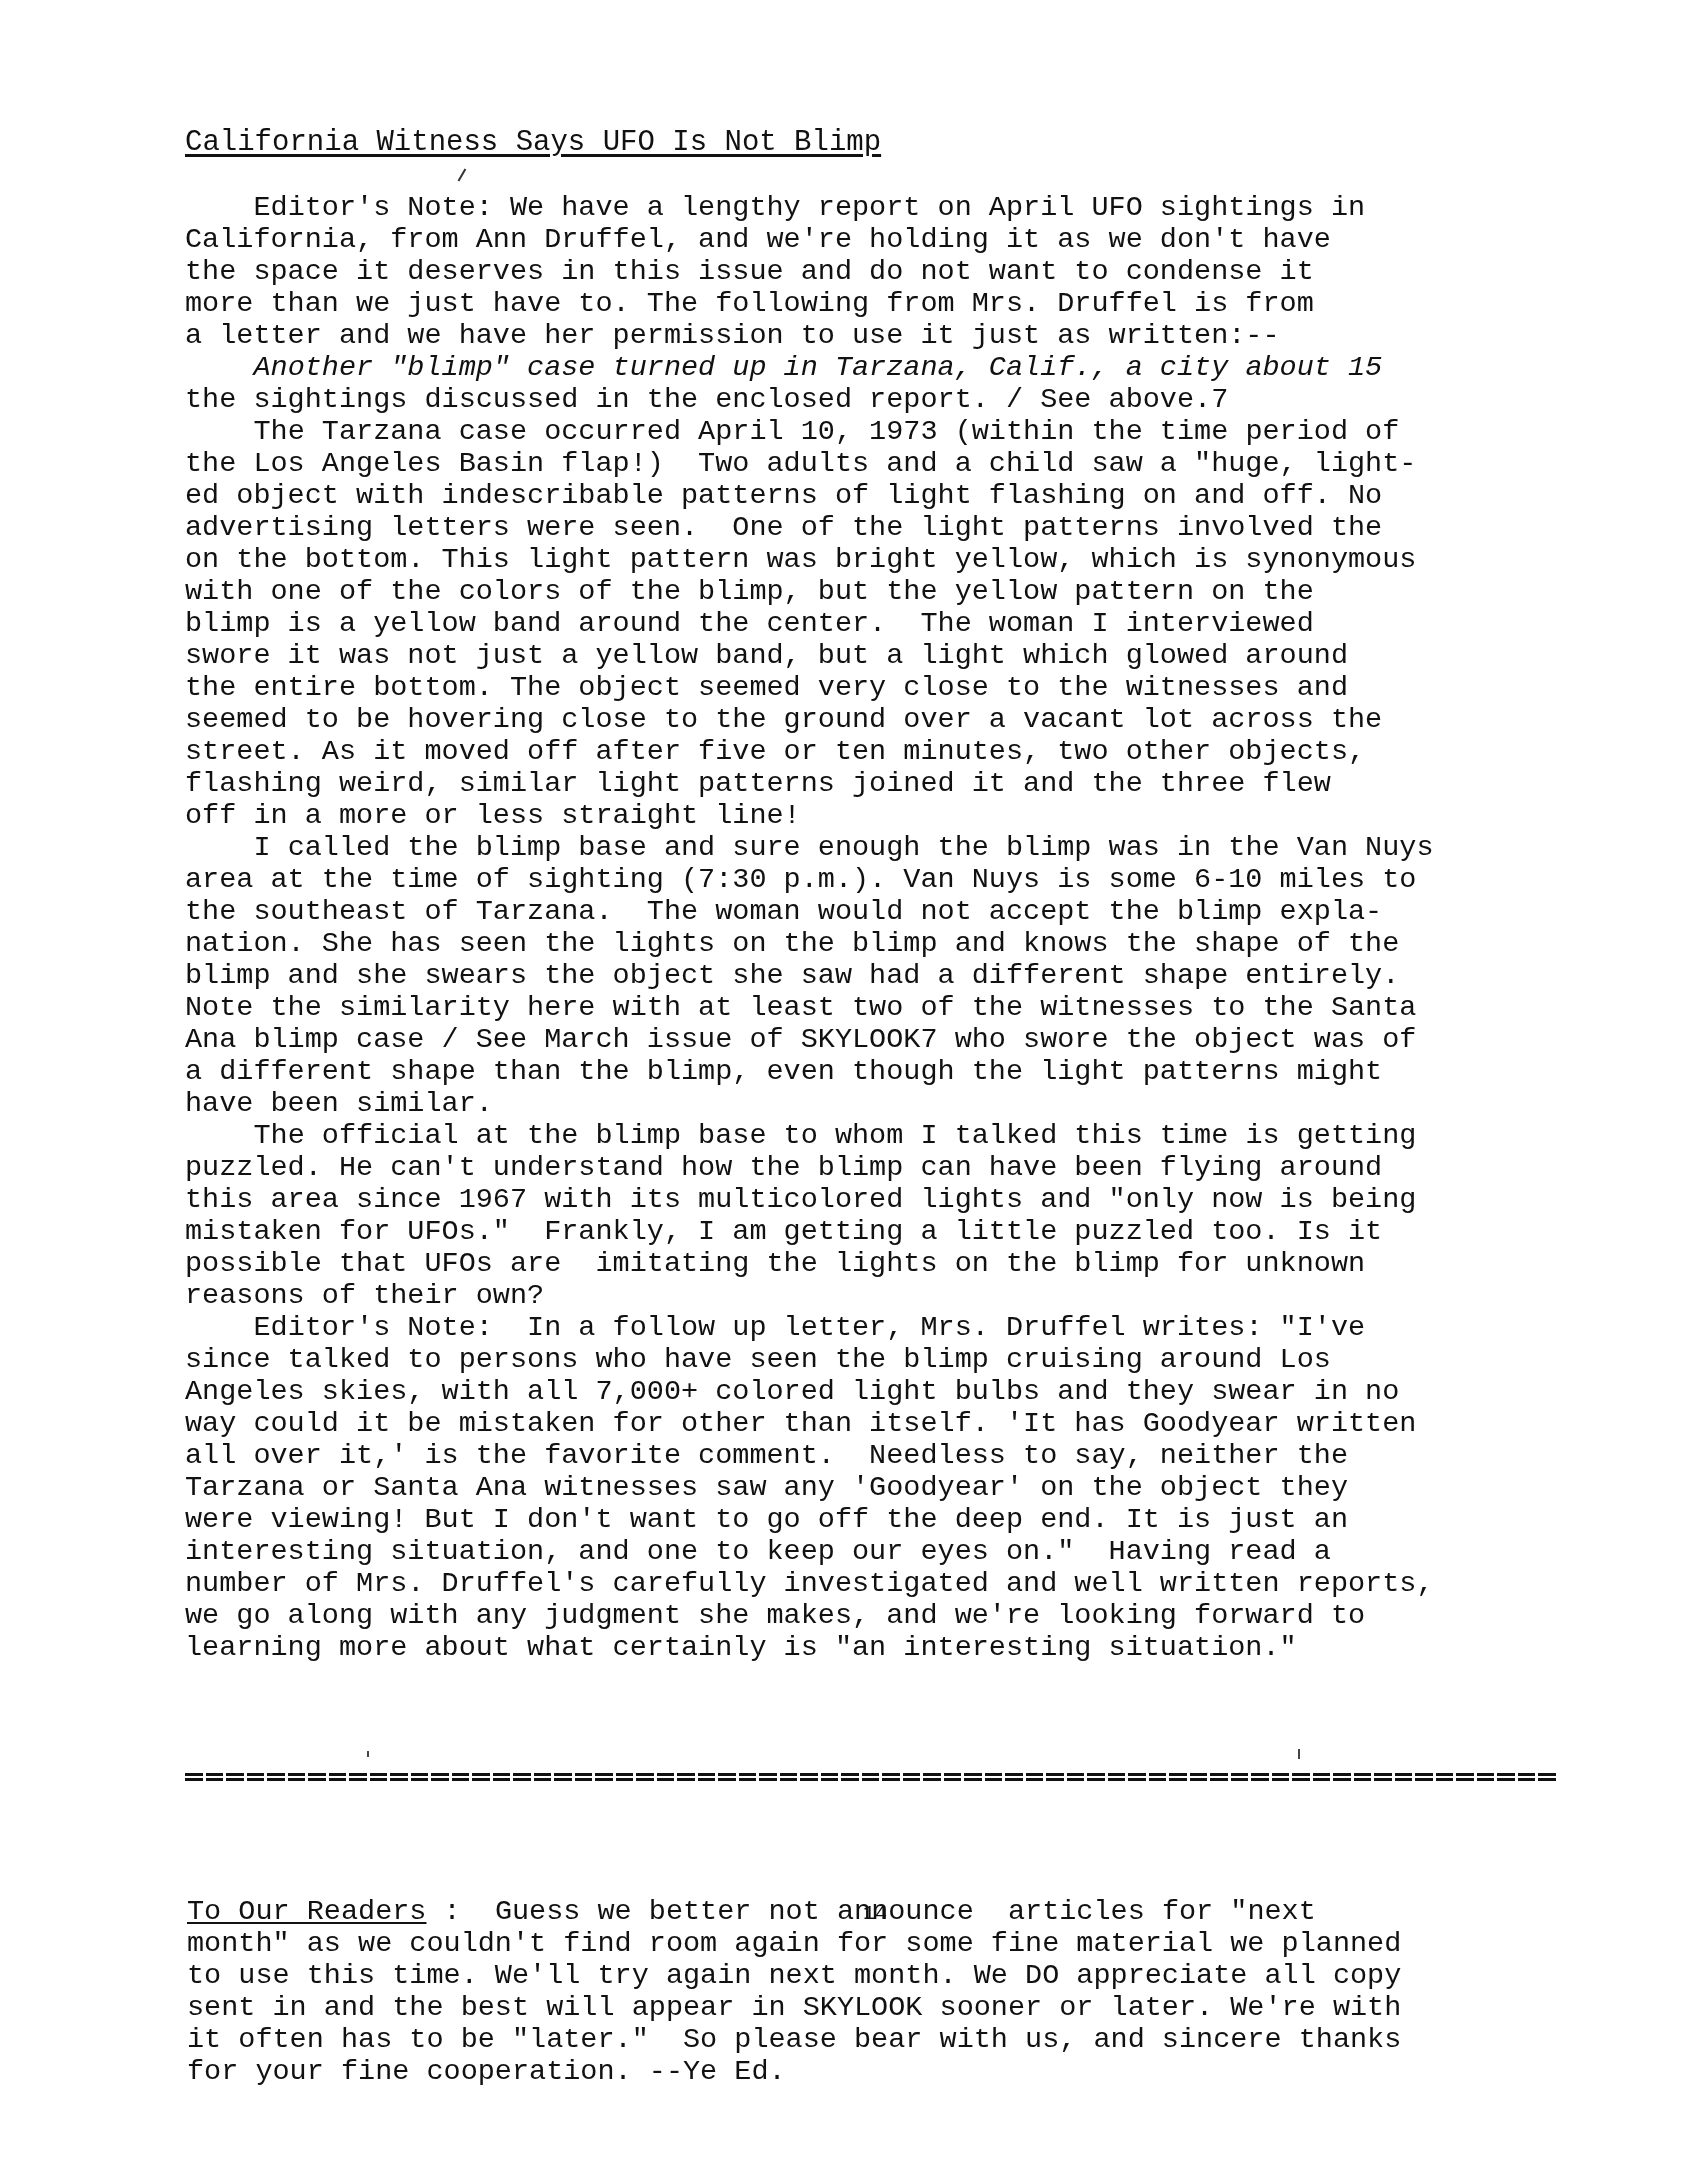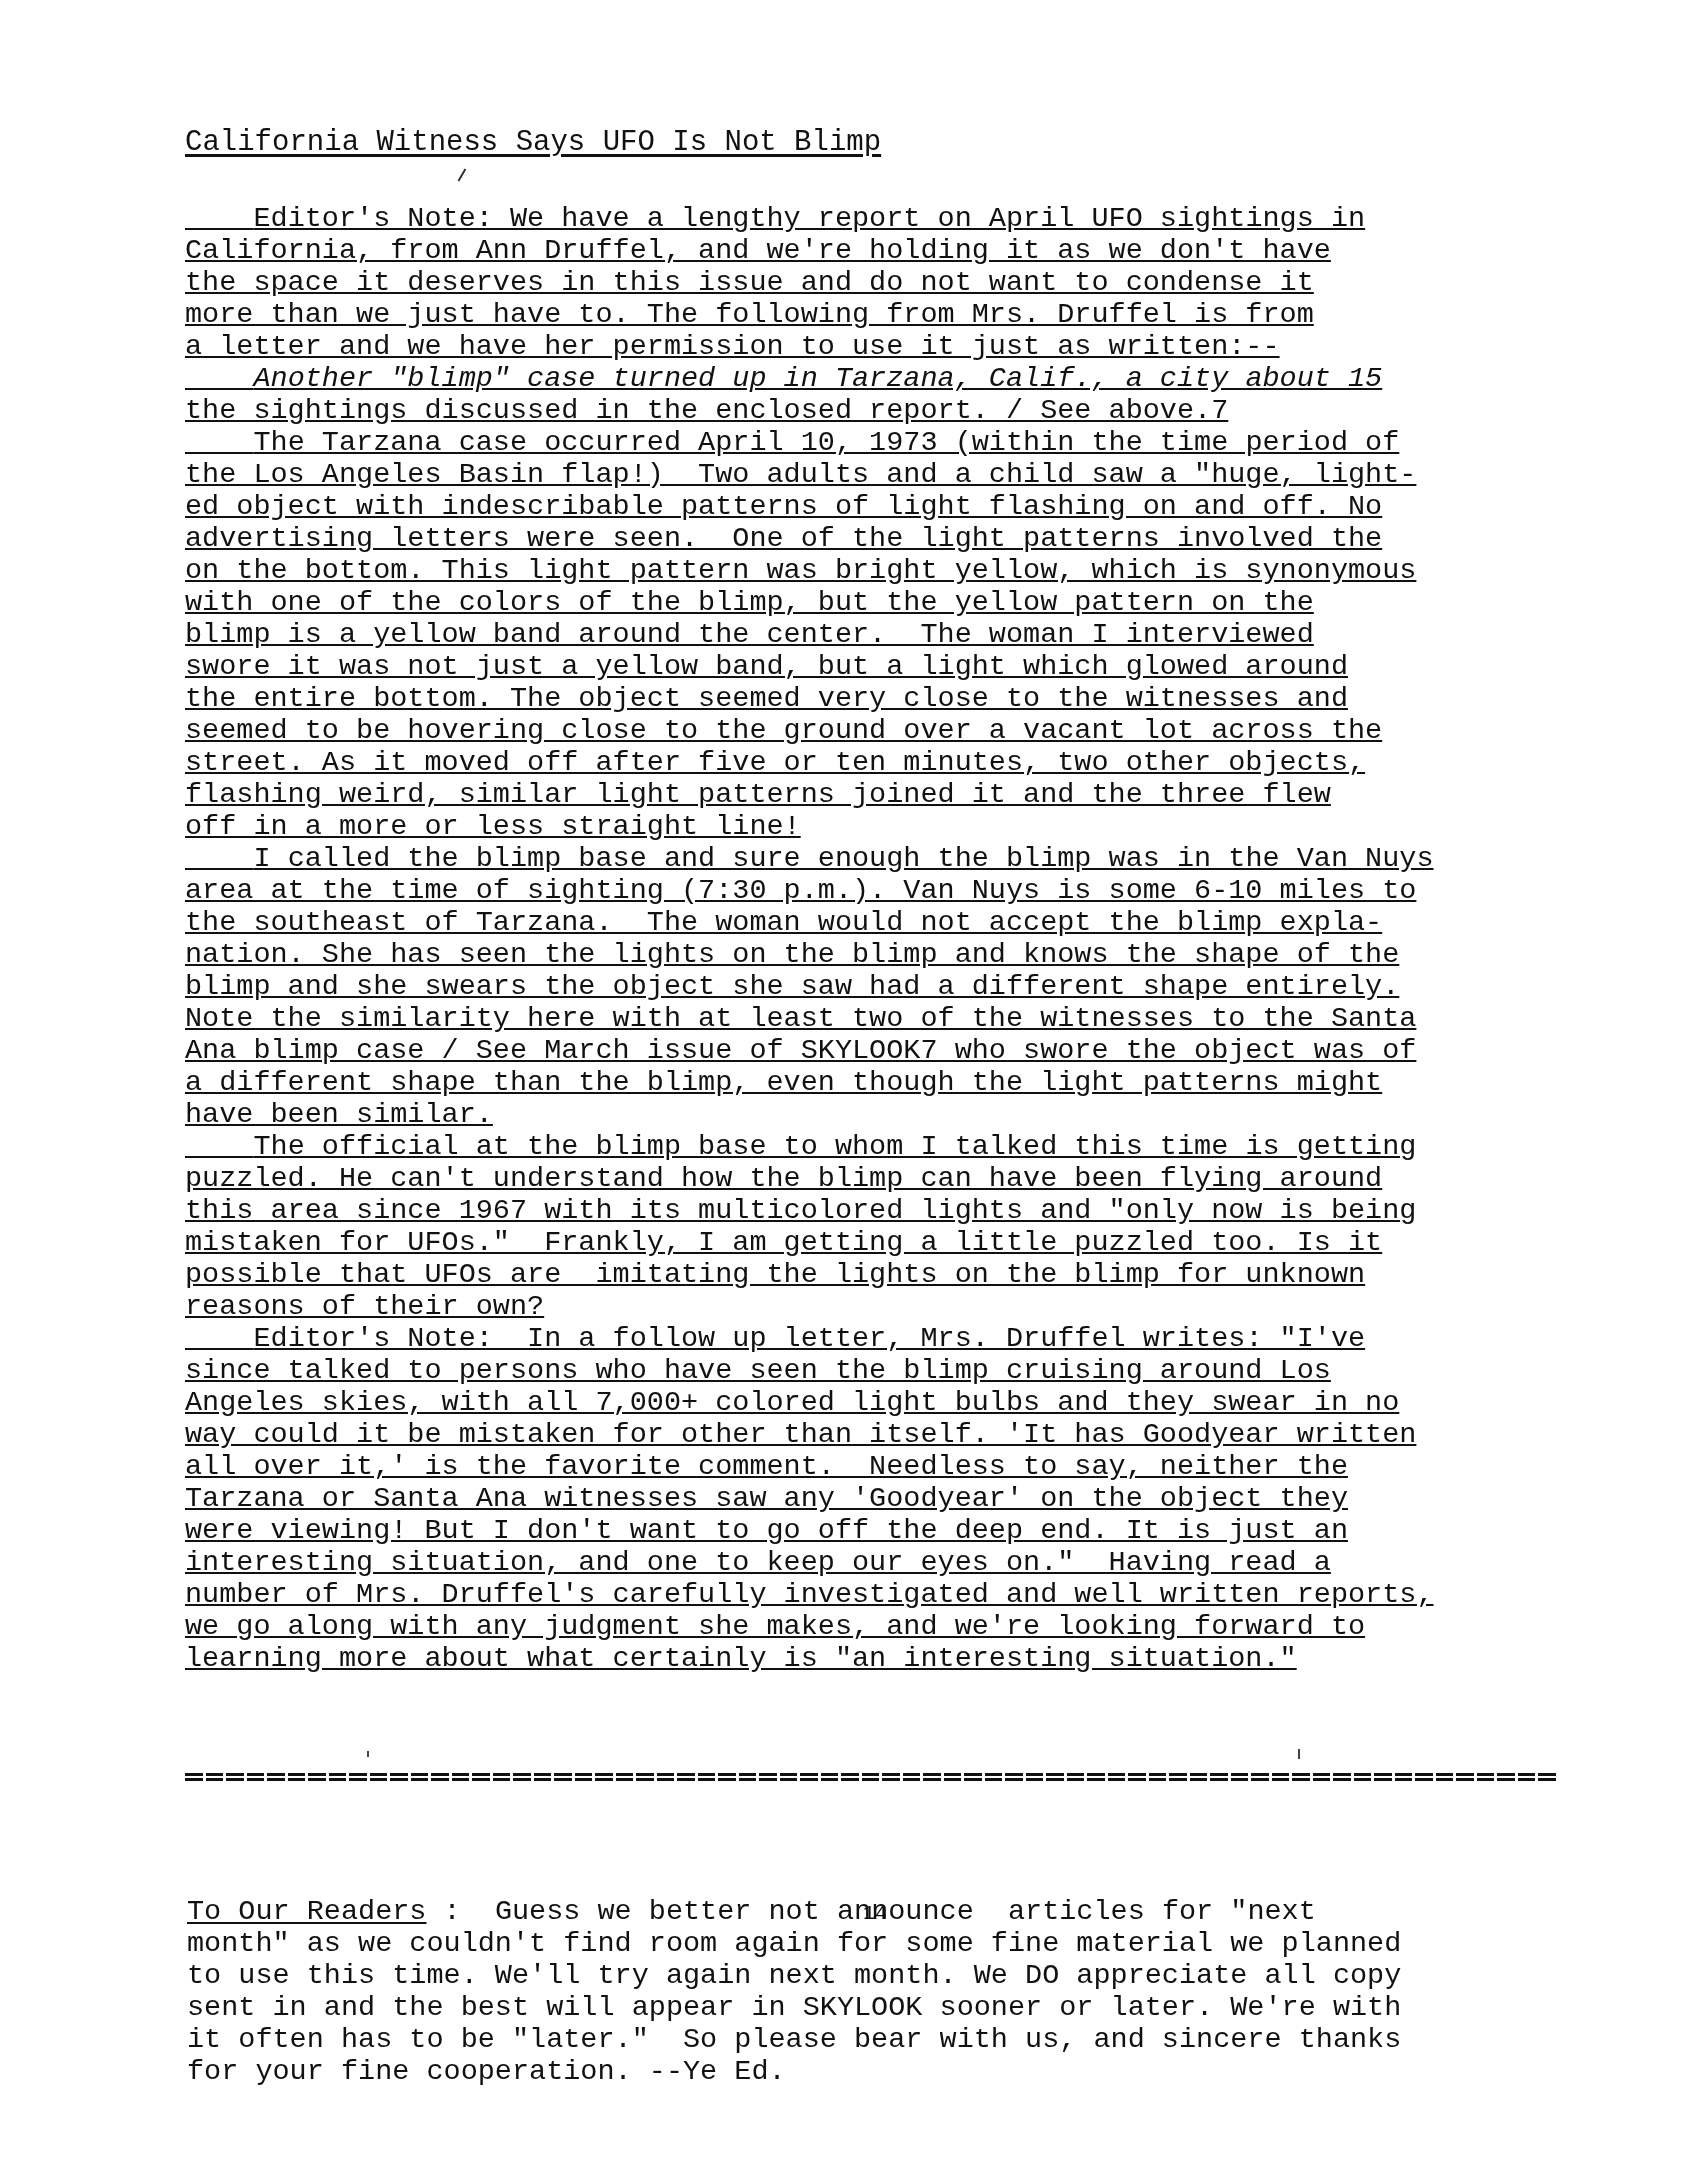--- a/index.html
+++ b/index.html
@@ -14,21 +14,21 @@
       font-size: 29px; line-height: 35px; letter-spacing: 0px;
       text-decoration: underline; text-decoration-thickness: 2.9px; text-underline-offset: 3.9px;
       white-space: pre;
       text-align: right;
     }
     .tick-mark {
       position: absolute; left: 461px; top: 168px; width: 2px; height: 13.7px;
       background: #333; transform: rotate(30deg);
     }
     .body-block {
-      position: absolute; left: 185px; top: 203px; width: 1414px; text-decoration: underline;
+      position: absolute; left: 185px; top: 192px; width: 1414px;
     }
     .line {
       font-size: 28.5px; line-height: 32px; height: 32px;
       white-space: pre; letter-spacing: 0px;
     }
     .u { text-decoration: underline; text-decoration-thickness: 2px; text-underline-offset: 2.9px; }
     .i { font-style: italic; }
     .divider {
       position: absolute; left: 185px; top: 1773px; width: 1372px; height: 7.8px;
       background: repeating-linear-gradient(90deg, #111 0 17.6px, #fff 17.6px 20.5px);

